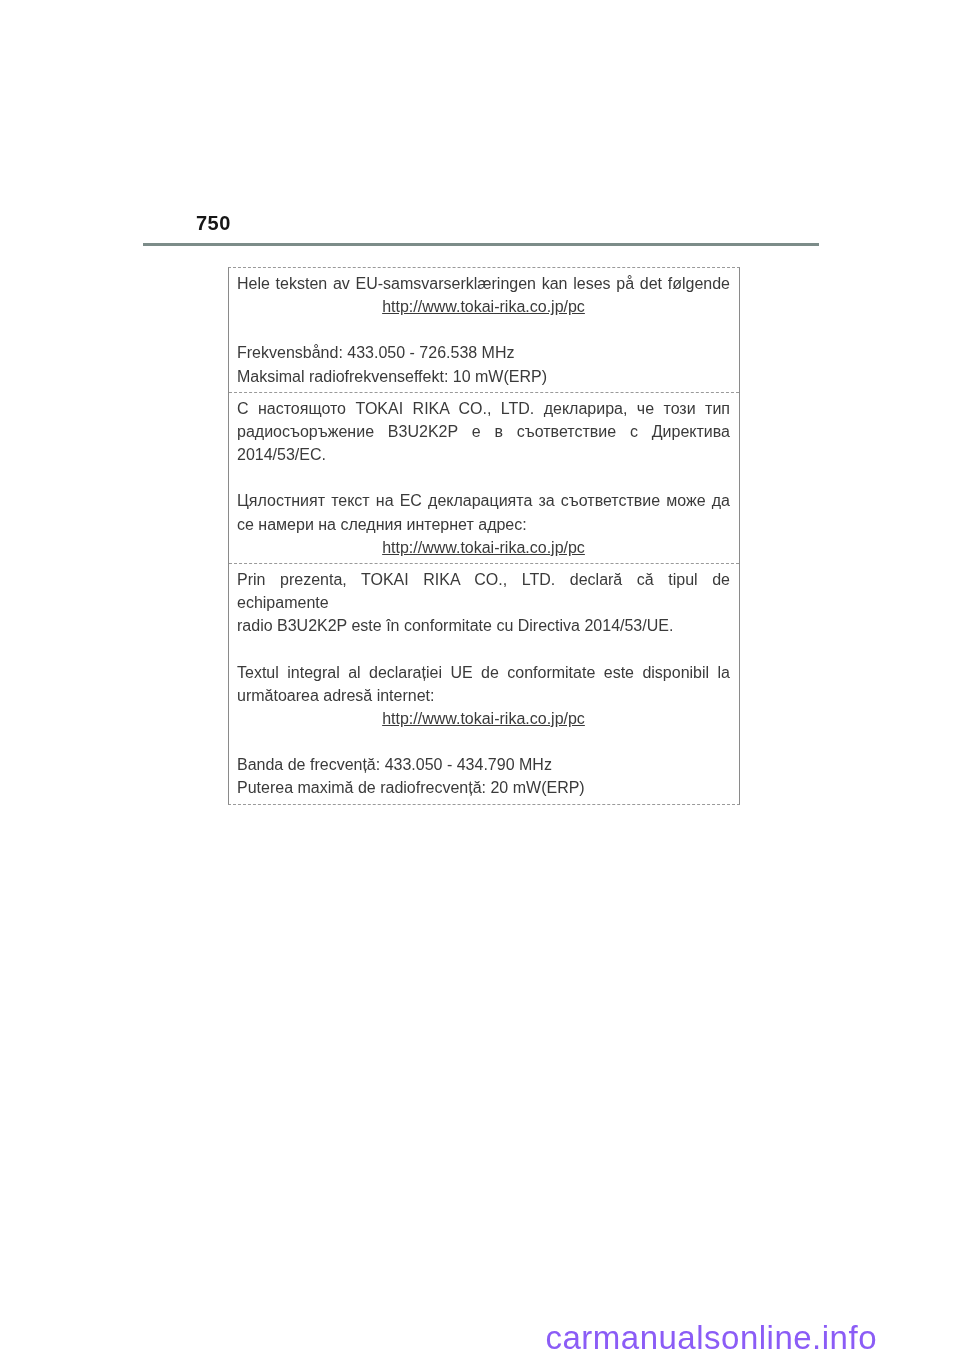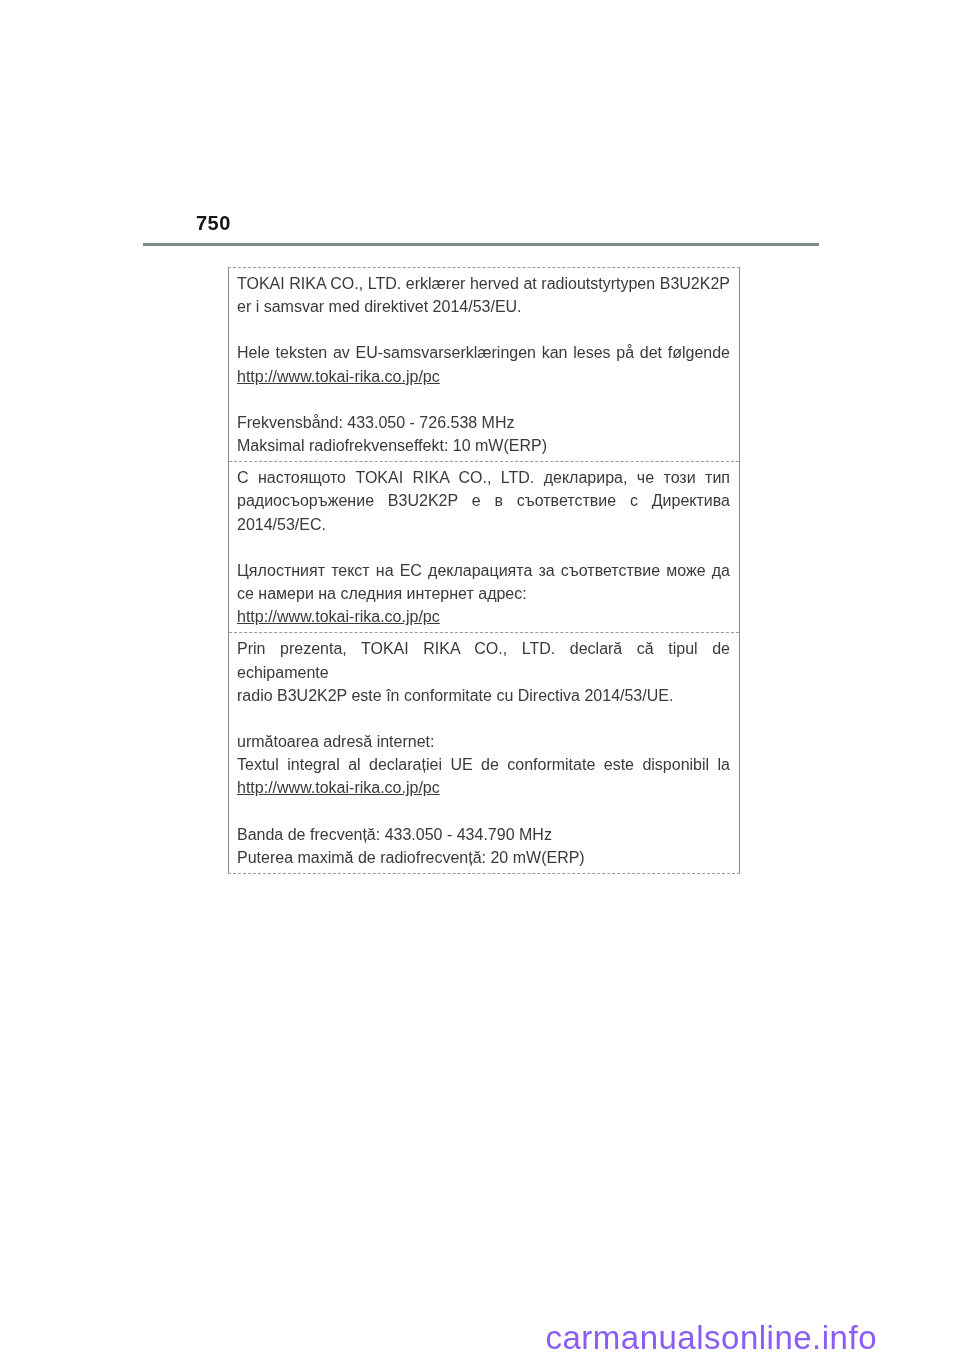--- a/index.html
+++ b/index.html
@@ -57,20 +57,21 @@
     white-space: nowrap;
     text-align: left;
   }
   .line.stretch {
     white-space: normal;
     text-align: justify;
     text-align-last: justify;
   }
   .line.url {
     text-decoration: underline;
+    text-align: center;
   }
   .watermark {
     position: absolute;
     right: 14px;
     bottom: 1px;
     font-size: 33px;
     color: #8b5cf6;
     letter-spacing: 0.5px;
   }
 </style>
@@ -78,24 +79,20 @@
 <body>
 
 <div class="page">
 
   <div class="page-number">750</div>
 
   <div class="header-rule"></div>
 
   <div class="doc-table">
       <div class="cell">
-        <div class="para">
-          <div class="line stretch">TOKAI RIKA CO., LTD. erklærer herved at radioutstyrtypen B3U2K2P</div>
-          <div class="line">er i samsvar med direktivet 2014/53/EU.</div>
-        </div>
         <div class="para">
           <div class="line stretch">Hele teksten av EU-samsvarserklæringen kan leses på det følgende</div>
           <div class="line url">http://www.tokai-rika.co.jp/pc</div>
         </div>
         <div class="para">
           <div class="line">Frekvensbånd: 433.050 - 726.538 MHz</div>
           <div class="line">Maksimal radiofrekvenseffekt: 10 mW(ERP)</div>
         </div>
       </div>
       <div class="cell">
@@ -109,22 +106,22 @@
           <div class="line">се намери на следния интернет адрес:</div>
           <div class="line url">http://www.tokai-rika.co.jp/pc</div>
         </div>
       </div>
       <div class="cell">
         <div class="para">
           <div class="line stretch">Prin prezenta, TOKAI RIKA CO., LTD. declară că tipul de echipamente</div>
           <div class="line">radio B3U2K2P este în conformitate cu Directiva 2014/53/UE.</div>
         </div>
         <div class="para">
+          <div class="line stretch">Textul integral al declarației UE de conformitate este disponibil la</div>
           <div class="line">următoarea adresă internet:</div>
-          <div class="line stretch">Textul integral al declarației UE de conformitate este disponibil la</div>
           <div class="line url">http://www.tokai-rika.co.jp/pc</div>
         </div>
         <div class="para">
           <div class="line">Banda de frecvență: 433.050 - 434.790 MHz</div>
           <div class="line">Puterea maximă de radiofrecvență: 20 mW(ERP)</div>
         </div>
       </div>
     </div>
 
   <div class="watermark">carmanualsonline.info</div>

